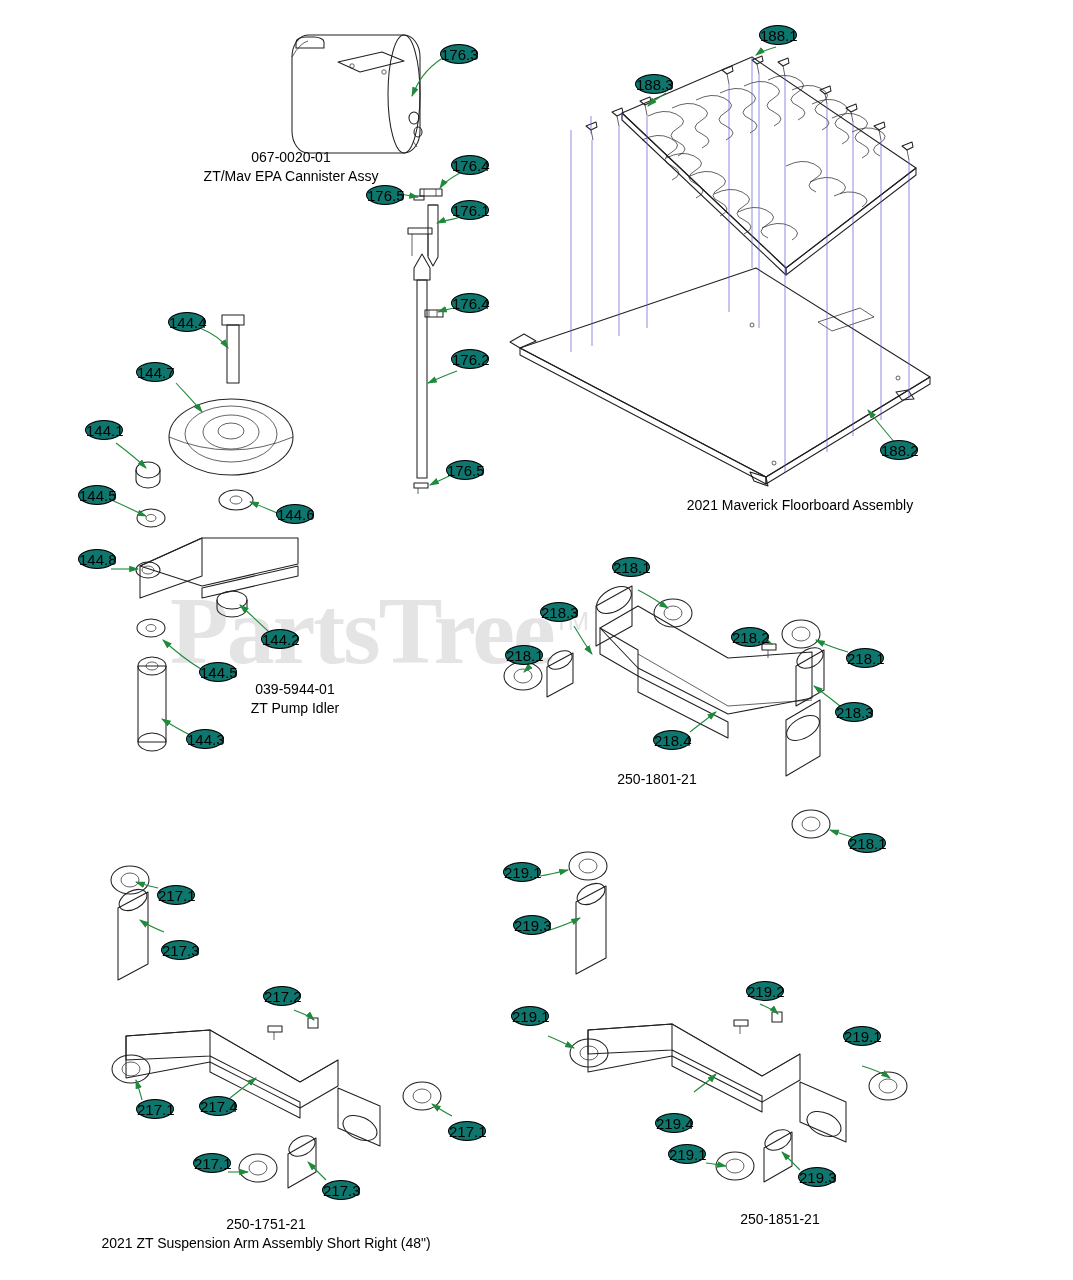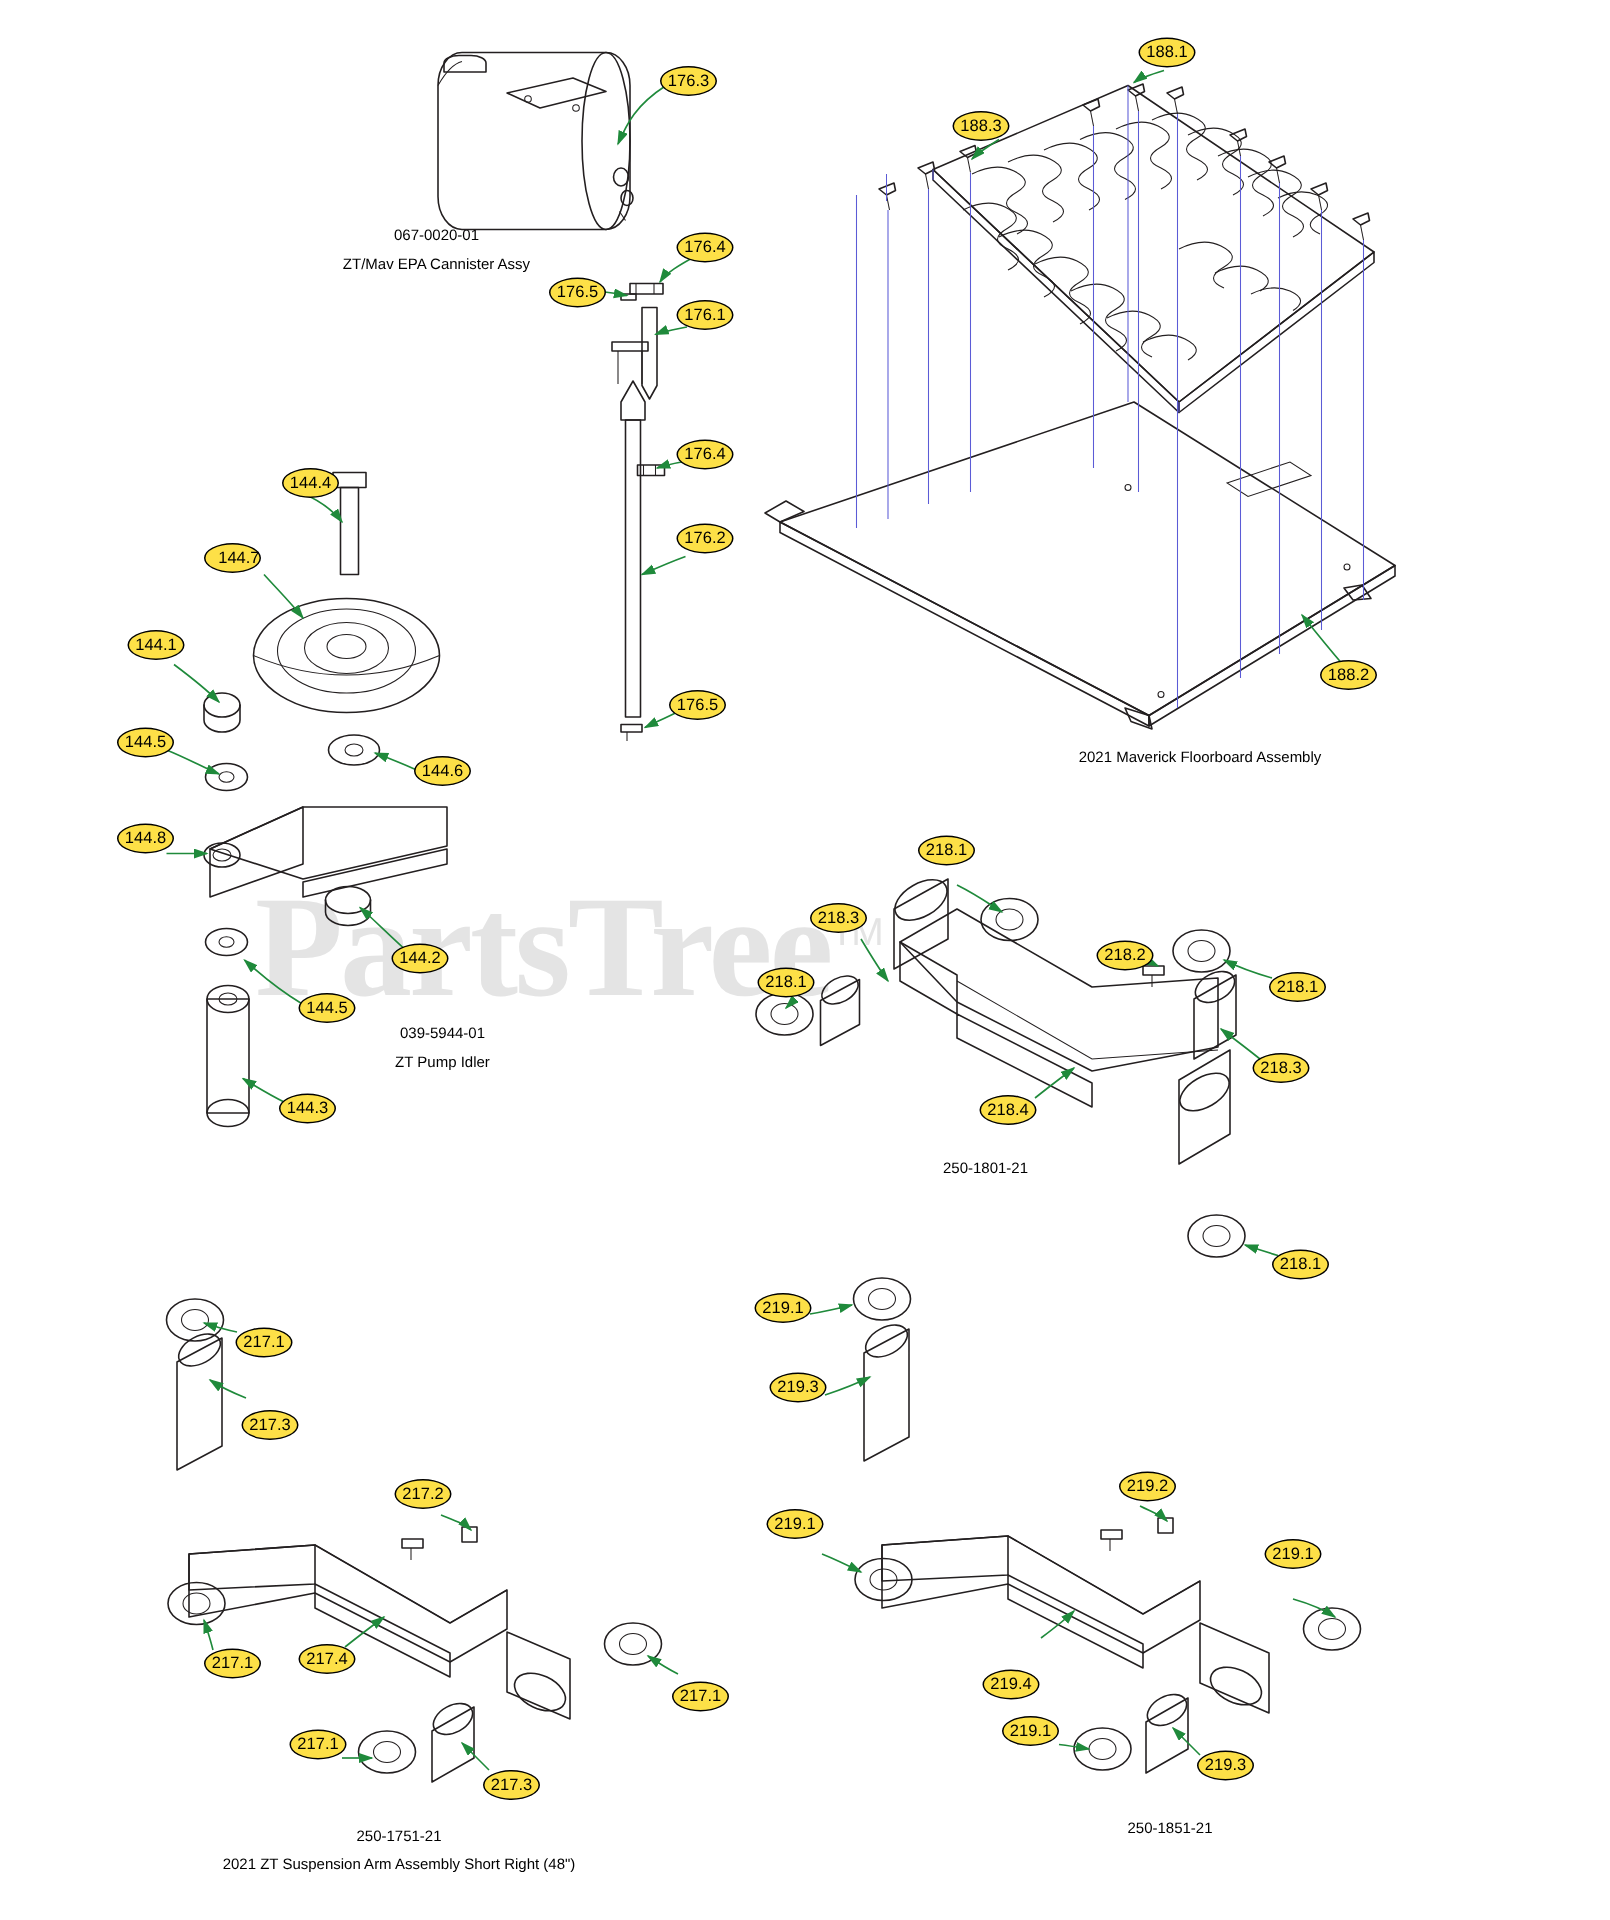--- a/index.html
+++ b/index.html
@@ -34,30 +34,30 @@
   }
   .wm .tm {
     font-size: 26px;
     vertical-align: super;
     font-family: "Liberation Sans", sans-serif;
     font-weight: normal;
   }
   .grp-caption {
     position: absolute;
     text-align: center;
-    font-size: 10px;
+    font-size: 14px;
     line-height: 19px;
     white-space: nowrap;
   }
   .callout {
     position: absolute;
     border: 1px solid #000;
     border-radius: 50%;
-    background: #fde047;
-    font-size: 11px;
+    background: #0f766e;
+    font-size: 15px;
     text-align: center;
     line-height: 19px;
     width: 38px;
     height: 20px;
     box-sizing: border-box;
     z-index: 30;
   }
   svg.art {
     position: absolute;
     left: 0;
@@ -438,21 +438,21 @@
   <div class="callout" style="left:366px; top:185px;">176.5</div>
   <div class="callout" style="left:451px; top:200px;">176.1</div>
   <div class="callout" style="left:451px; top:293px;">176.4</div>
   <div class="callout" style="left:451px; top:349px;">176.2</div>
   <div class="callout" style="left:446px; top:460px;">176.5</div>
 
   <div class="callout" style="left:759px; top:25px;">188.1</div>
   <div class="callout" style="left:635px; top:74px;">188.3</div>
   <div class="callout" style="left:880px; top:440px;">188.2</div>
 
-  <div class="callout" style="left:168px; top:312px;margin-left:20px;">144.4</div>
+  <div class="callout" style="left:168px; top:312px;">144.4</div>
   <div class="callout" style="left:136px; top:362px;text-align:right;">144.7</div>
   <div class="callout" style="left:85px;  top:420px;">144.1</div>
   <div class="callout" style="left:78px;  top:485px;">144.5</div>
   <div class="callout" style="left:276px; top:504px;">144.6</div>
   <div class="callout" style="left:78px;  top:549px;">144.8</div>
   <div class="callout" style="left:261px; top:629px;">144.2</div>
   <div class="callout" style="left:199px; top:662px;">144.5</div>
   <div class="callout" style="left:186px; top:729px;">144.3</div>
 
   <div class="callout" style="left:612px; top:557px;">218.1</div>

